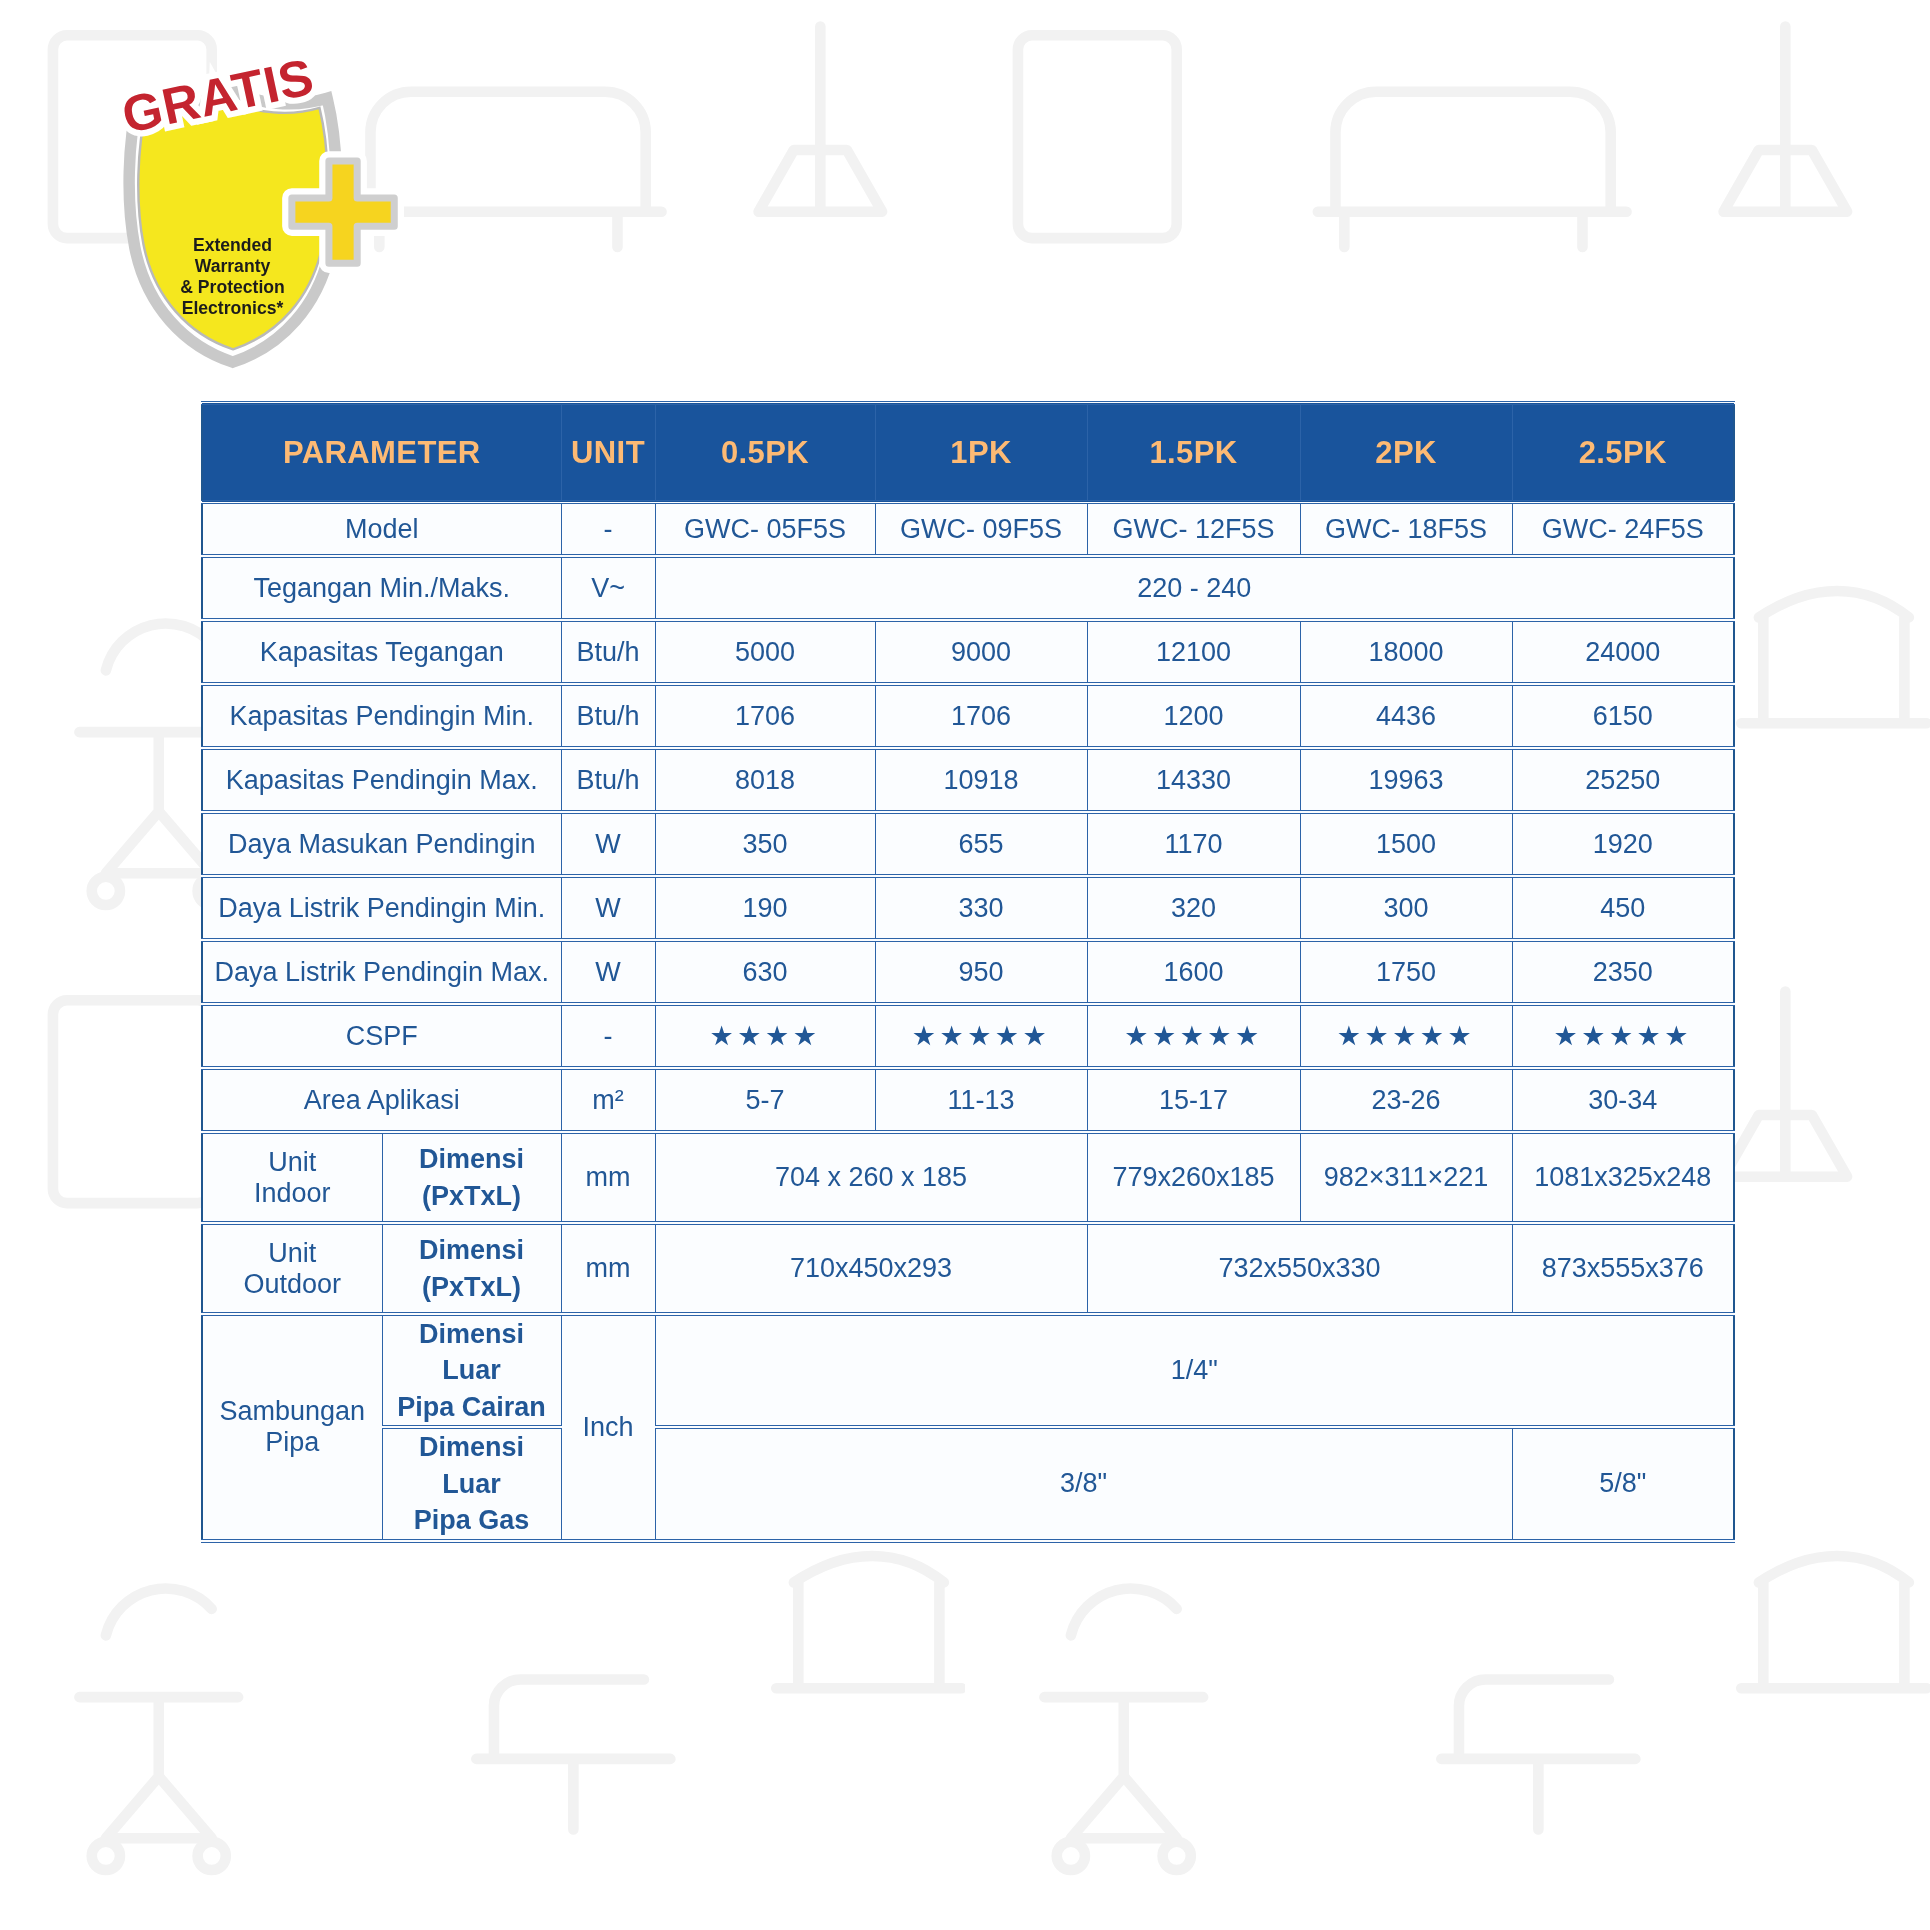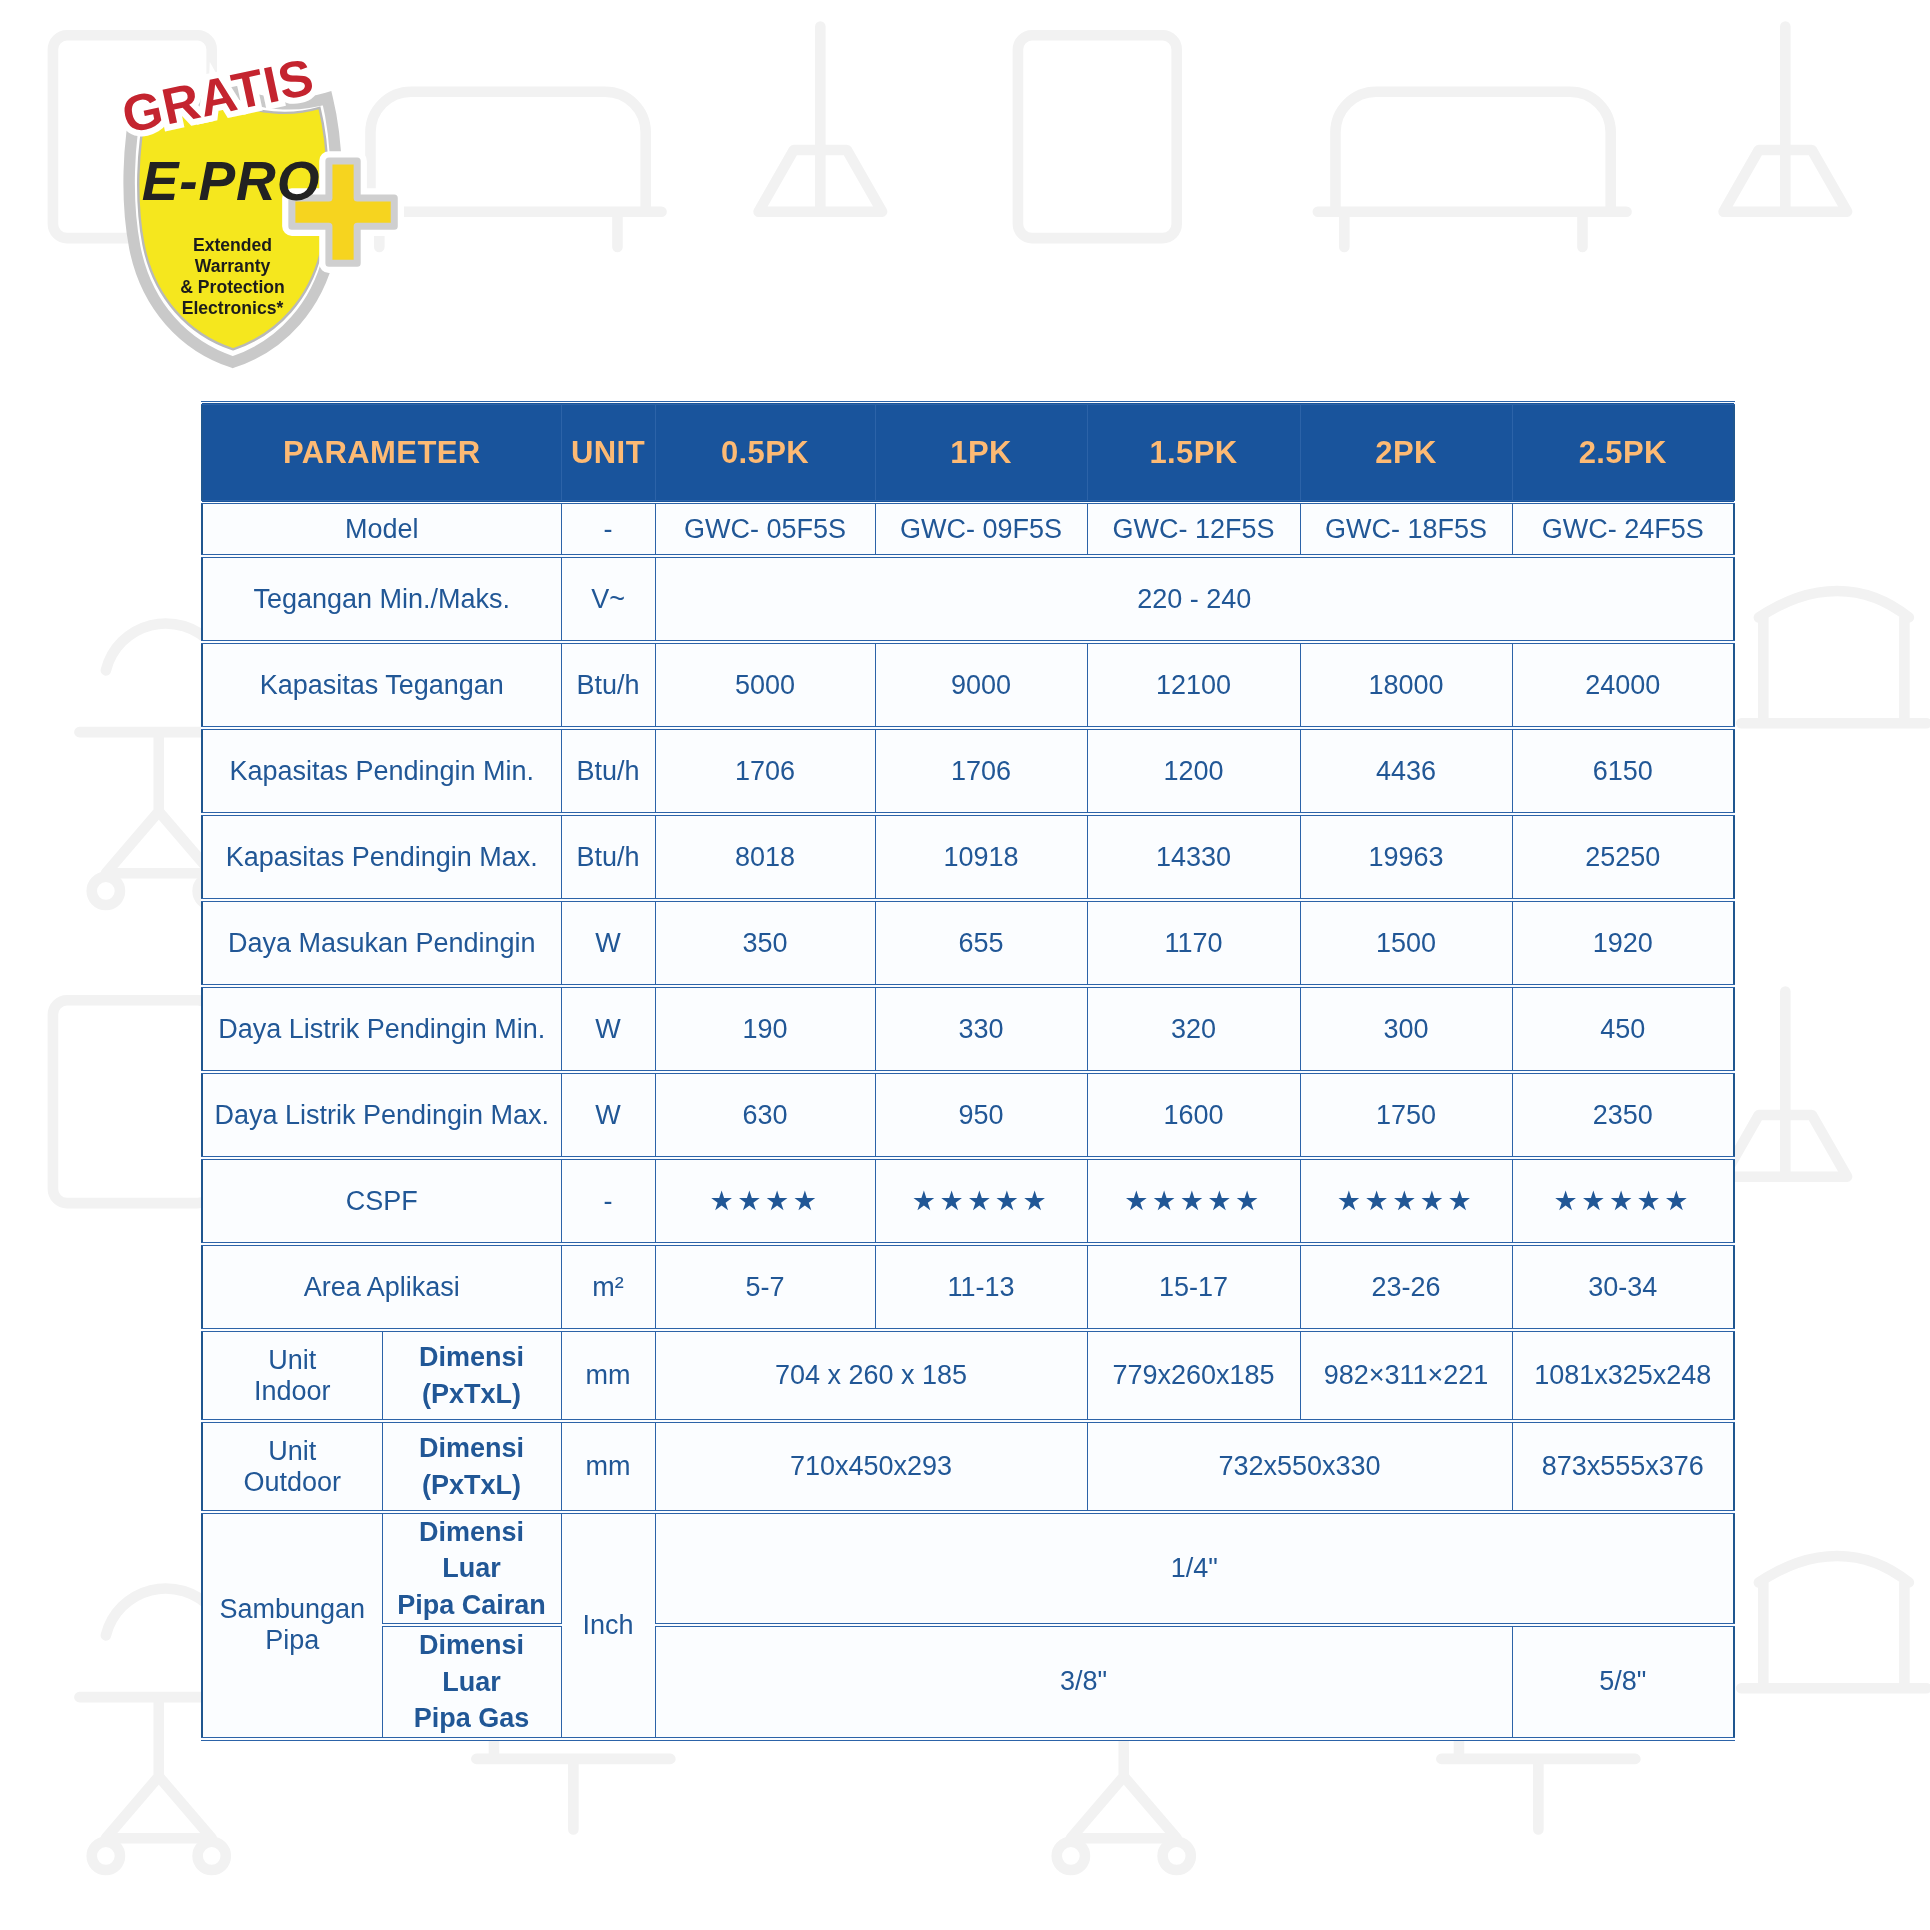--- a/index.html
+++ b/index.html
@@ -43,21 +43,21 @@
     border-left:1.8px solid #2c63a8;border-right:1.8px solid #2c63a8;
     border-top:4.4px double #2c63a8;border-bottom:4.4px double #2c63a8;
     text-align:center;vertical-align:middle;
     color:#215796;font-size:27px;padding:0 5.3px;
   }
   .spec thead th{
     background:#19549c;color:#fdba74;font-weight:700;font-size:31px;letter-spacing:0.4px;
   }
   .h-header{height:99px;}
   .h-model{height:54px;}
-  .h-std{height:86px;}
+  .h-std{height:64px;}
   .h-big{height:91px;}
   .h-pipe1{height:86px;}
   .h-pipe2{height:81px;}
   .pre{white-space:pre-line;}
   .sub{font-weight:600;font-size:25px;line-height:1.35;}
   .stars{font-size:35px;letter-spacing:3.5px;color:#1d5fae;}
 </style>
 </head>
 <body>
 
@@ -89,21 +89,20 @@
 
     <g transform="translate(292,148)">
       <path d="M42,6 h32 v42 h42 v32 h-42 v42 h-32 v-42 H0 v-32 h42 z" fill="#f6d41f" stroke="#ffffff" stroke-width="22" stroke-linejoin="round" paint-order="stroke"></path>
       <path d="M42,6 h32 v42 h42 v32 h-42 v42 h-32 v-42 H0 v-32 h42 z" fill="#f6d41f" stroke="#cfcfcf" stroke-width="8" stroke-linejoin="round"></path>
     </g>
   </svg>
   <div class="gratis-wrap">
     <span class="gratis-outline">GRATIS</span>
     <span class="gratis-fill">GRATIS</span>
   </div>
-  <div class="epro-title">E-PRO</div>
   <div class="badge-subtitle">Extended
 Warranty
 &amp; Protection
 Electronics*</div>
 </div>
 
 <table class="spec">
   <colgroup>
     <col style="width:180px">
       <col style="width:179px">

